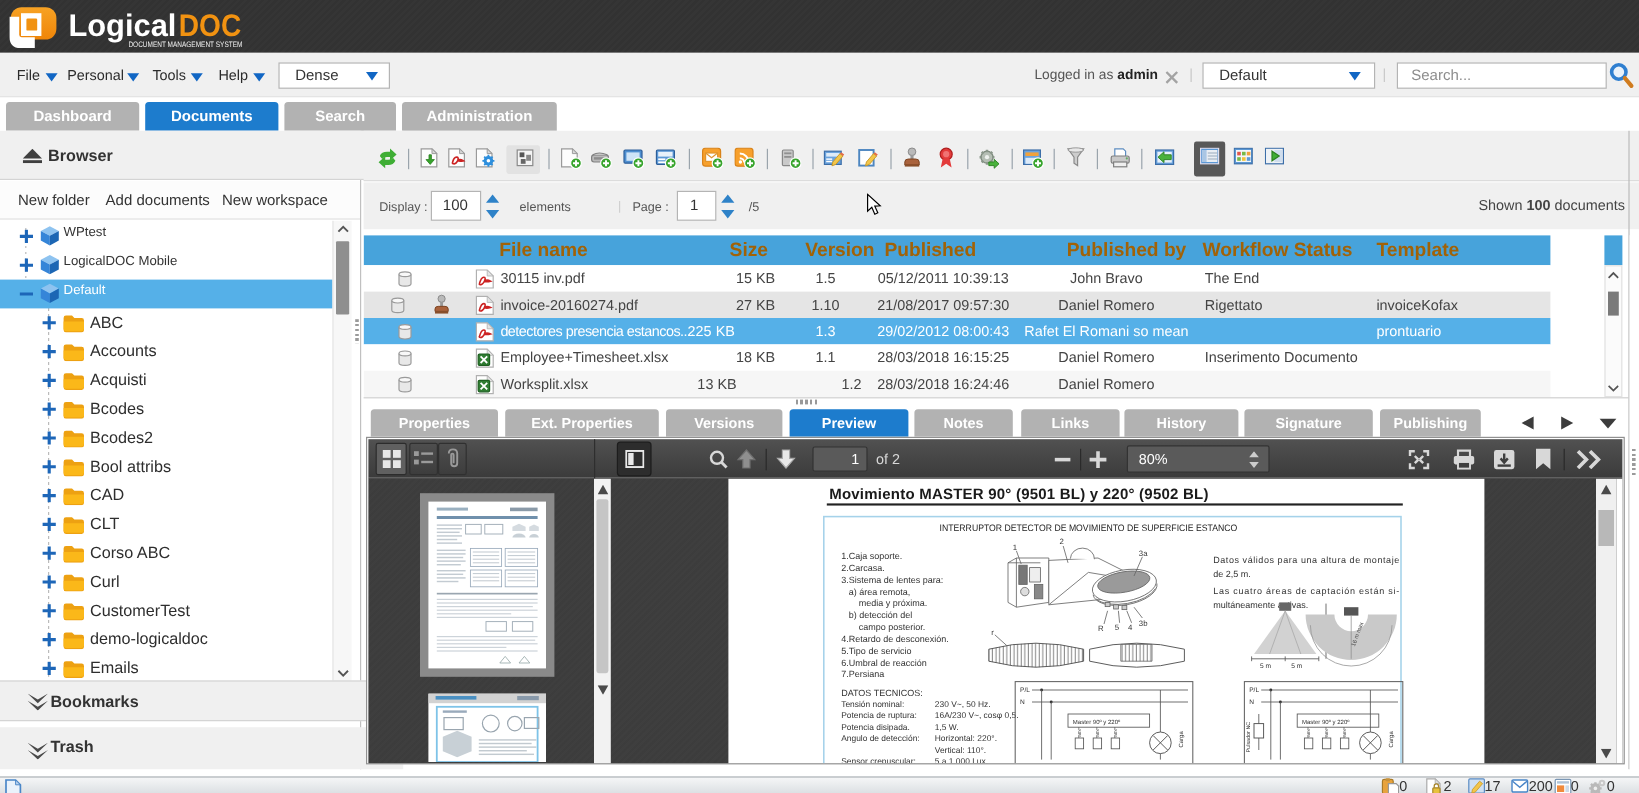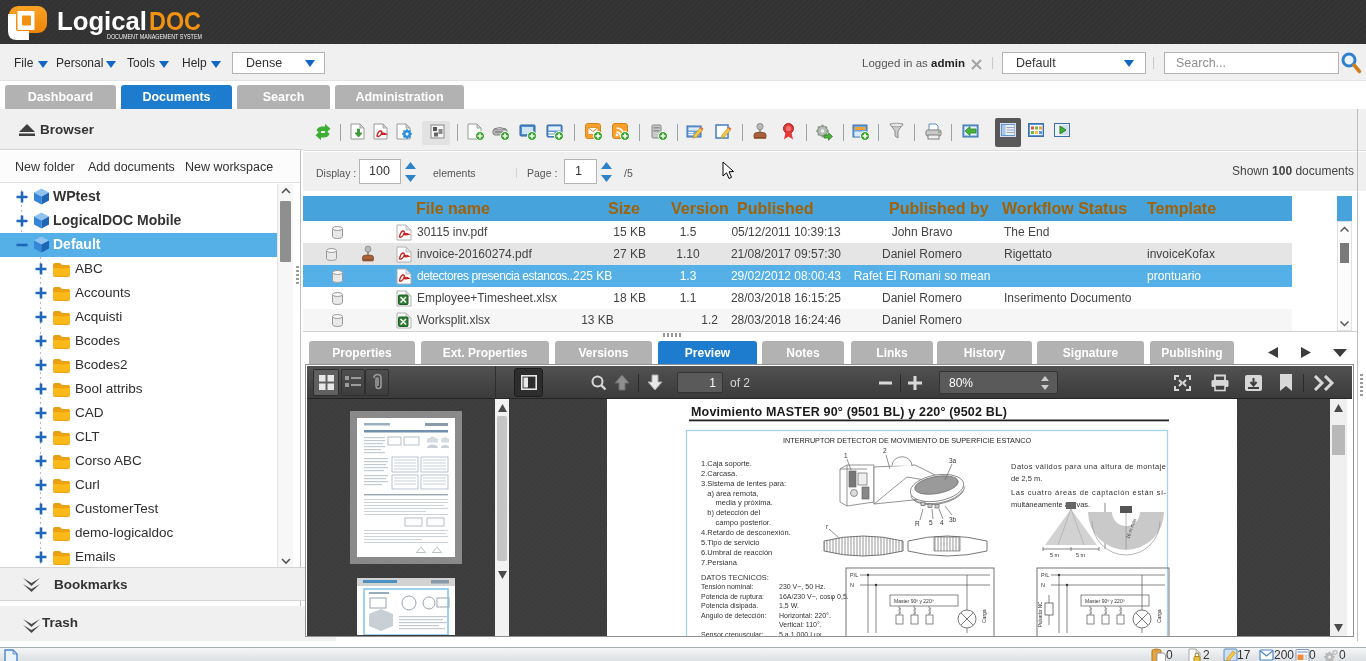--- a/index.html
+++ b/index.html
@@ -7,21 +7,21 @@
 #top{position:absolute;left:0;top:0;width:1366px;height:44px;background:#333;background-image:repeating-linear-gradient(135deg,rgba(255,255,255,.012) 0 2px,rgba(0,0,0,.02) 2px 4px)}
 #menu{position:absolute;left:0;top:44px;width:1366px;height:37px;background:#f0f0f0;border-bottom:1px solid #e4e4e4;font-size:12px;color:#2b2b2b}
 .mi{position:absolute;top:12px}
 .tri{display:inline-block;width:0;height:0;border-left:5.5px solid transparent;border-right:5.5px solid transparent;border-top:7px solid #1166c4}
 .combo{position:absolute;background:#fff;border:1px solid #b4b4b4;font-size:12.5px;color:#333}
 #tabrow{position:absolute;left:0;top:85px;width:1366px;height:24px}
 .tab{position:absolute;top:0;height:24px;background:#b2b2b2;border-radius:3px 3px 0 0;color:#fff;font-weight:bold;font-size:12.5px;text-align:center;line-height:25px}
 .tab.act{background:#1d7ccd}
 #side{position:absolute;left:0;top:109px;width:301px;height:532px;background:#fff;border-right:1px solid #c0c0c0}
 .shead{position:absolute;left:0;width:336px;background:#f0f0f0;color:#333;font-weight:bold;font-size:13.5px}
-.twstxt{position:absolute;left:53px;font-weight:bold;font-size:14px;color:#333;white-space:nowrap}
+.twstxt{position:absolute;left:53px;font-weight:normal;font-size:11px;color:#333;white-space:nowrap}
 .tftxt{position:absolute;left:75px;font-size:13.5px;color:#2e2e2e;white-space:nowrap}
 #tbar{position:absolute;left:303px;top:109px;width:1063px;height:42px;background:#f0f0f0;border-bottom:1px solid #dcdcdc}
 .tsep{position:absolute;top:15px;width:1px;height:17px;background:#9aa4ac}
 #disprow{position:absolute;left:303px;top:152px;width:1063px;height:39px;background:#f0f0f0;font-size:10.5px;color:#555}
 #grid{position:absolute;left:303px;top:196px;width:1054px;height:135px;background:#fff;overflow:hidden}
 .grow{position:absolute;left:0;width:989px;height:22px;font-size:12px;color:#444}
 .cell{position:absolute;top:0;height:22px;line-height:23px;white-space:nowrap;overflow:hidden}
 .ghl{position:absolute;top:0;height:25px;line-height:26px;white-space:nowrap;color:#a16207;font-weight:bold;font-size:16px}
 #doctabs{position:absolute;left:303px;top:341px;width:1063px;height:23px}
 .dtab{position:absolute;top:0;height:23px;background:#b2b2b2;border-radius:3px 3px 0 0;color:#fff;font-weight:bold;font-size:12px;text-align:center;line-height:24px}
@@ -237,21 +237,21 @@
   <div class="abs" style="left:2px;top:17px;width:11px;height:61px;background:#8f8f8f;border-radius:1px"></div>
   <svg class="abs" style="left:3px;top:373px" width="10" height="8">
         <path d="M1 2 L5 6 L9 2" stroke="#555" stroke-width="1.6" fill="none"></path>
       </svg>
 </div>
     <div class="shead" style="top:458px;height:34px;border-top:1px solid #d4d4d4;border-bottom:1px solid #d4d4d4;line-height:34px">
   <svg width="17" height="14" style="position:absolute;left:23px;top:10px">
         <path d="M0 0 L8.5 5 L17 0 L8.5 8 Z" fill="#4a4a4a"></path>
         <path d="M0 6 L8.5 11 L17 6 L8.5 14 Z" fill="#4a4a4a"></path>
       </svg>
-  <span style="margin-left:54px">Bookmarks</span>
+  <span style="margin-left:42px">Bookmarks</span>
 </div>
 <div class="shead" style="top:497px;height:35px;line-height:34px">
   <svg width="17" height="14" style="position:absolute;left:23px;top:13px">
         <path d="M0 0 L8.5 5 L17 0 L8.5 8 Z" fill="#4a4a4a"></path>
         <path d="M0 6 L8.5 11 L17 6 L8.5 14 Z" fill="#4a4a4a"></path>
       </svg>
   <span style="margin-left:42px">Trash</span>
 </div>
   </div>
 <div class="abs" style="left:295px;top:266px;width:4px;height:20px;background:repeating-linear-gradient(#9a9a9a 0 2px,transparent 2px 4px) center/3px 100% no-repeat"></div>

